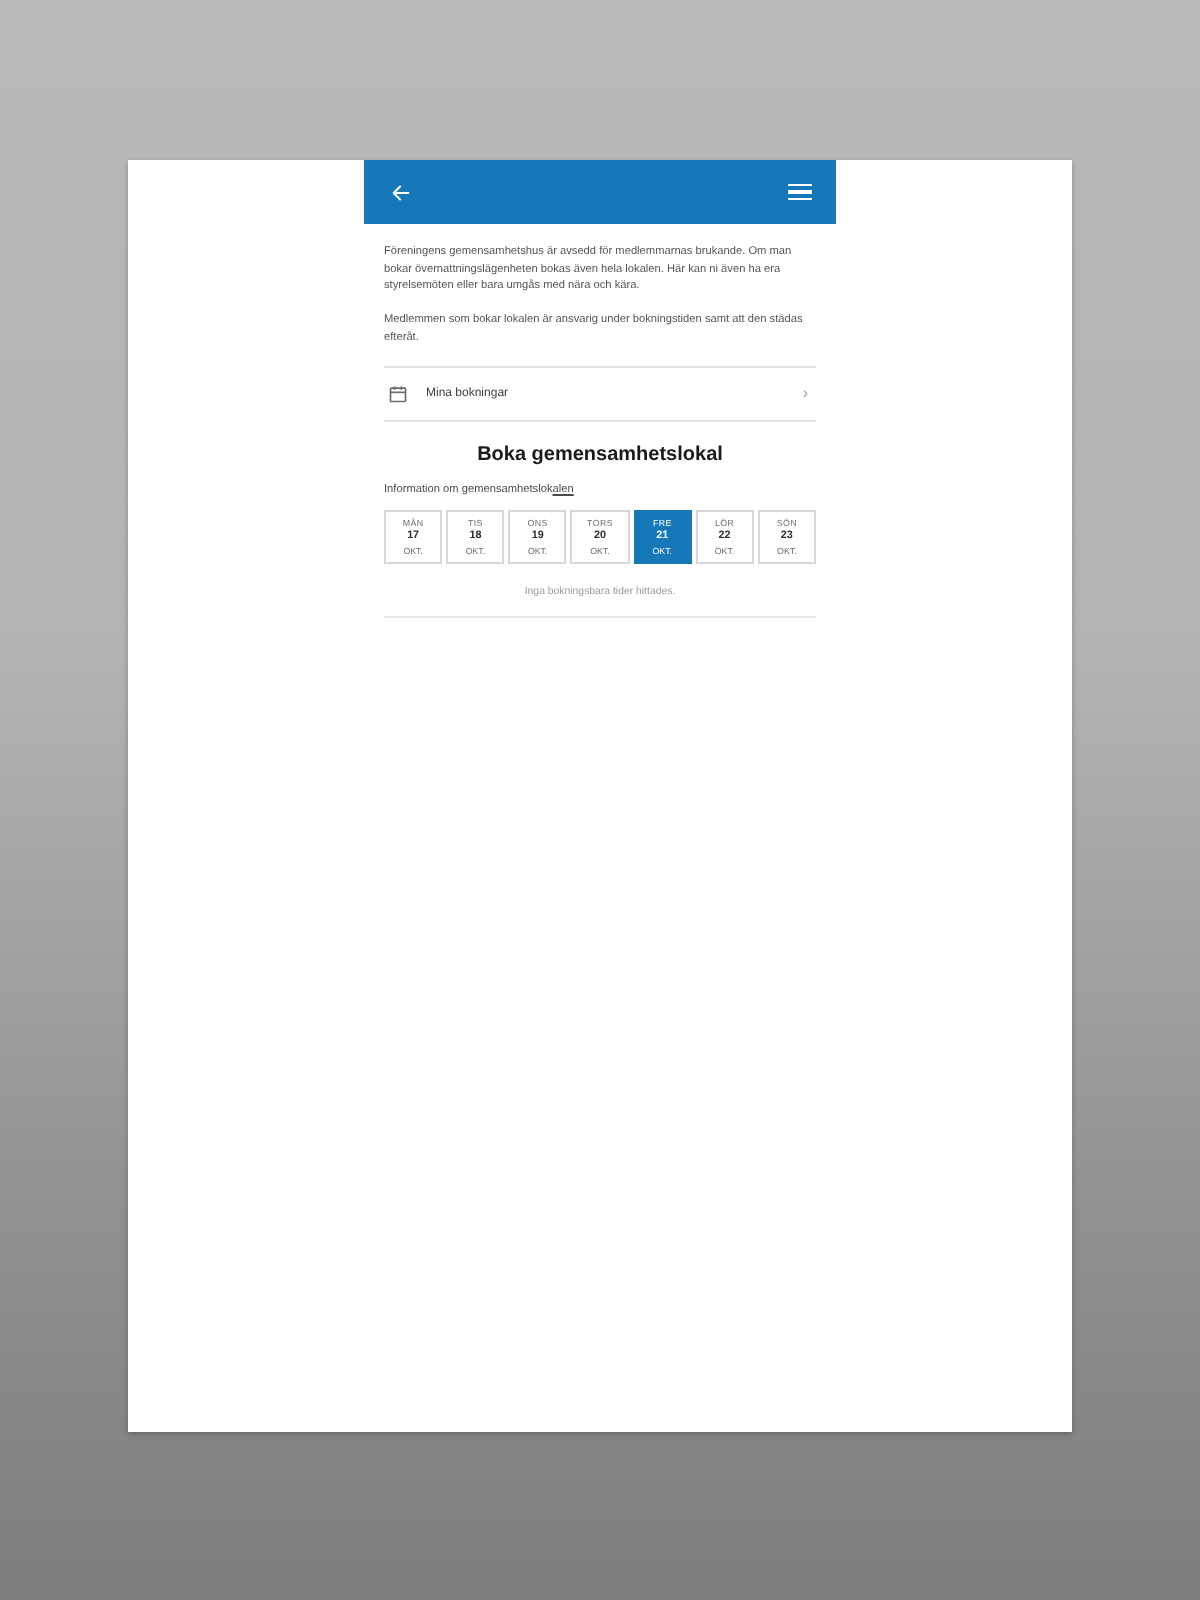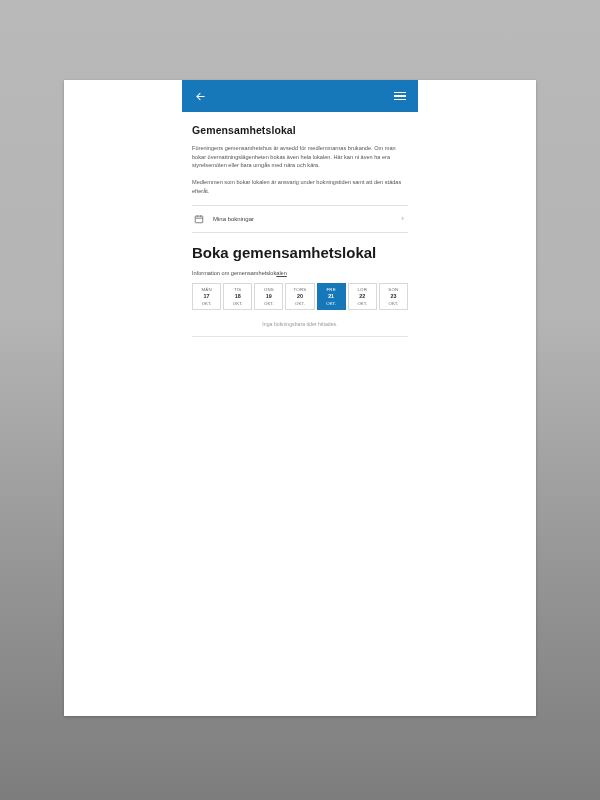--- a/index.html
+++ b/index.html
@@ -102,24 +102,25 @@
     font-size: 6px;
     color: #3d3d3d;
   }
   .chevron {
     color: #9a9a9a;
     font-size: 8px;
     line-height: 1;
     padding-right: 2px;
   }
   .section-title {
-    font-size: 15px;
+    font-size: 10px;
     font-weight: bold;
     color: #1a1a1a;
     margin: 11px 0 9px 0;
+    text-align: center;
   }
   .info-link {
     font-size: 5.6px;
     color: #4a4a4a;
     margin: 0 0 7px 0;
     display: block;
     text-decoration: none;
   }
   .info-link .ul {
     text-decoration: underline;
@@ -194,21 +195,20 @@
         <span class="menu-icon">
           <span></span>
             <span></span>
             <span></span>
         </span>
       </div>
     </div>
 
     <div class="content">
 
-      <div class="title">Gemensamhetslokal</div>
 
       <p class="para">Föreningens gemensamhetshus är avsedd för medlemmarnas brukande. Om man bokar övernattningslägenheten bokas även hela lokalen. Här kan ni även ha era styrelsemöten eller bara umgås med nära och kära.</p>
       <p class="para second">Medlemmen som bokar lokalen är ansvarig under bokningstiden samt att den städas efteråt.</p>
 
       <div class="row-link">
         <span class="row-link-icon">
           <svg width="10" height="10" viewBox="0 0 24 24" fill="none" stroke="#6b6b6b" stroke-width="2">
             <rect x="3" y="5" width="18" height="16" rx="1"></rect>
             <line x1="3" y1="10" x2="21" y2="10"></line>
             <line x1="8" y1="3" x2="8" y2="7"></line>

